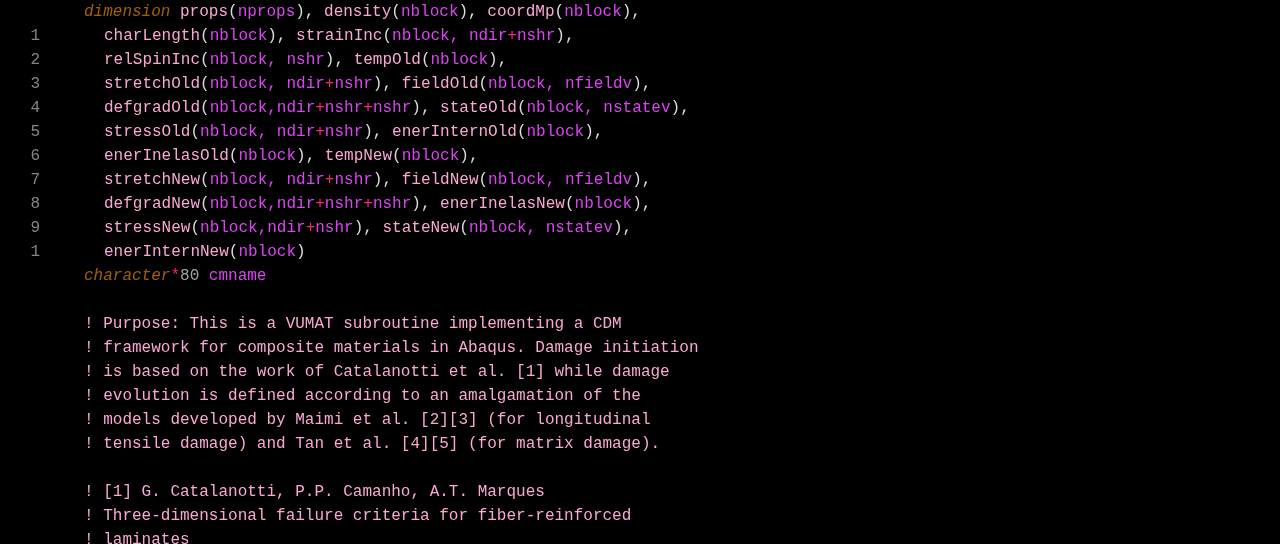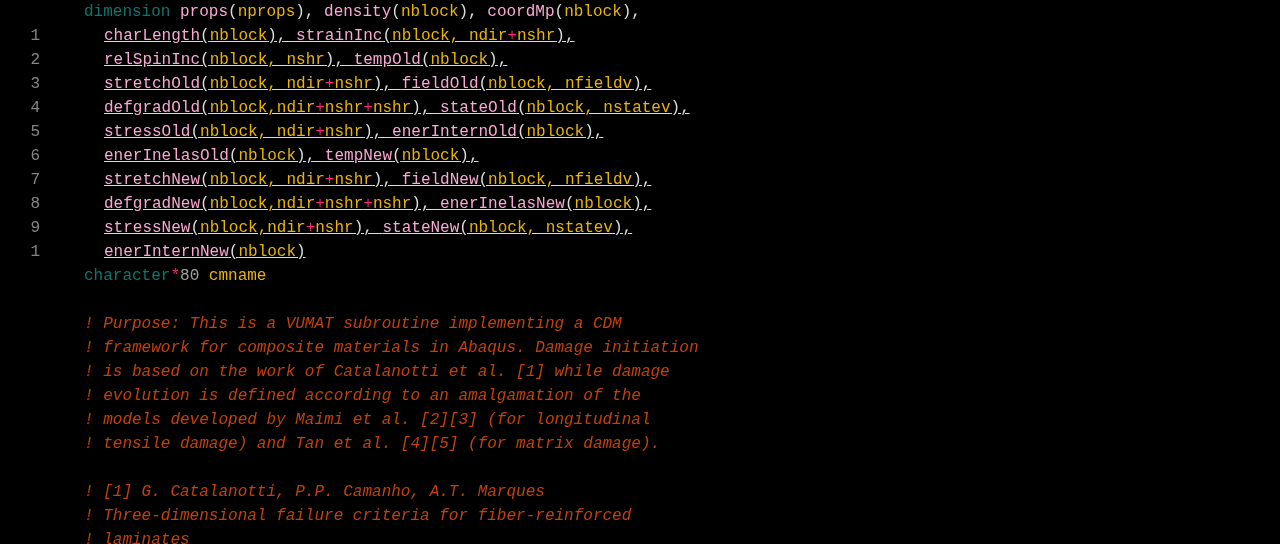--- a/index.html
+++ b/index.html
@@ -21,29 +21,29 @@
       color: #858585;
       user-select: none;
       flex-shrink: 0;
     }
     .code {
       flex: 1;
       white-space: pre;
       padding-left: 24px;
     }
     .line { height: 24px; }
-    .kw { color: #0f766e; }
+    .kw { color: #a16207; font-style: italic; }
     .fn { color: #f9a8d4; }
-    .arg { color: #eab308; }
+    .arg { color: #d946ef; }
     .pn { color: #dcdcdc; }
     .op { color: #f92672; }
-    .cm { color: #c2410c; font-style: italic; }
+    .cm { color: #f9a8d4; }
     .num { color: #a3a3a3; }
     .indent1 { padding-left: 0px; }
-    .indent2 { padding-left: 20px; text-decoration: underline; }
+    .indent2 { padding-left: 20px; }
   </style>
 </head>
 <body>
 
 <div class="editor">
   <div class="gutter" id="gutter">
       <div class="line"></div>
       <div class="line">1</div>
       <div class="line">2</div>
       <div class="line">3</div>

